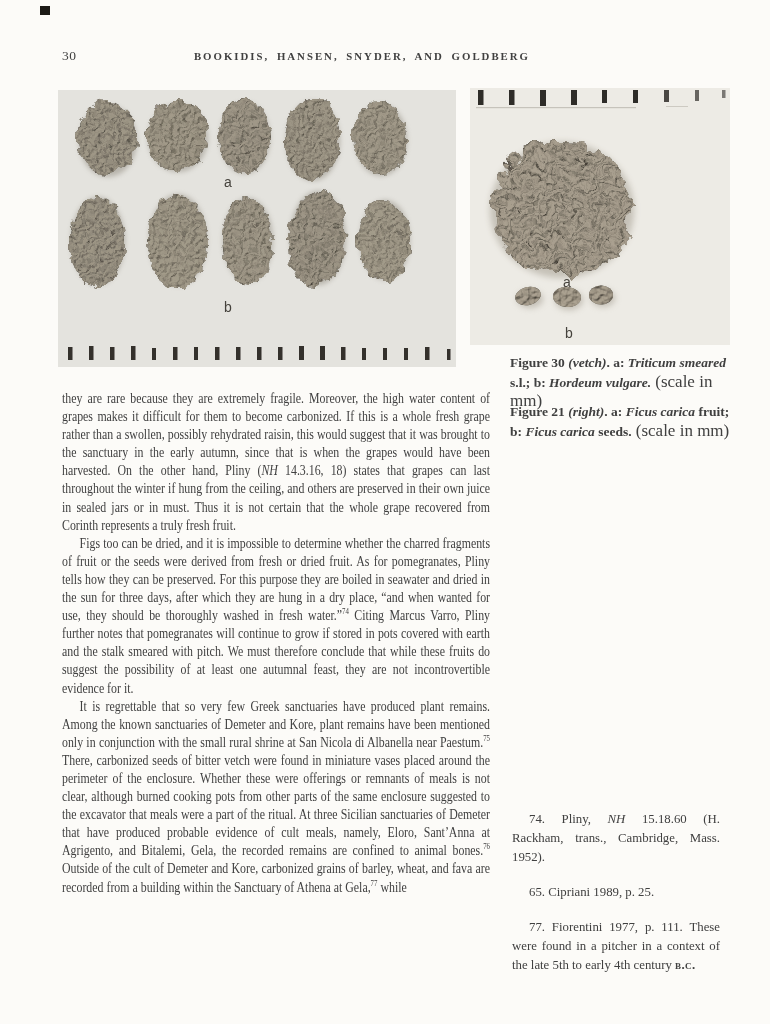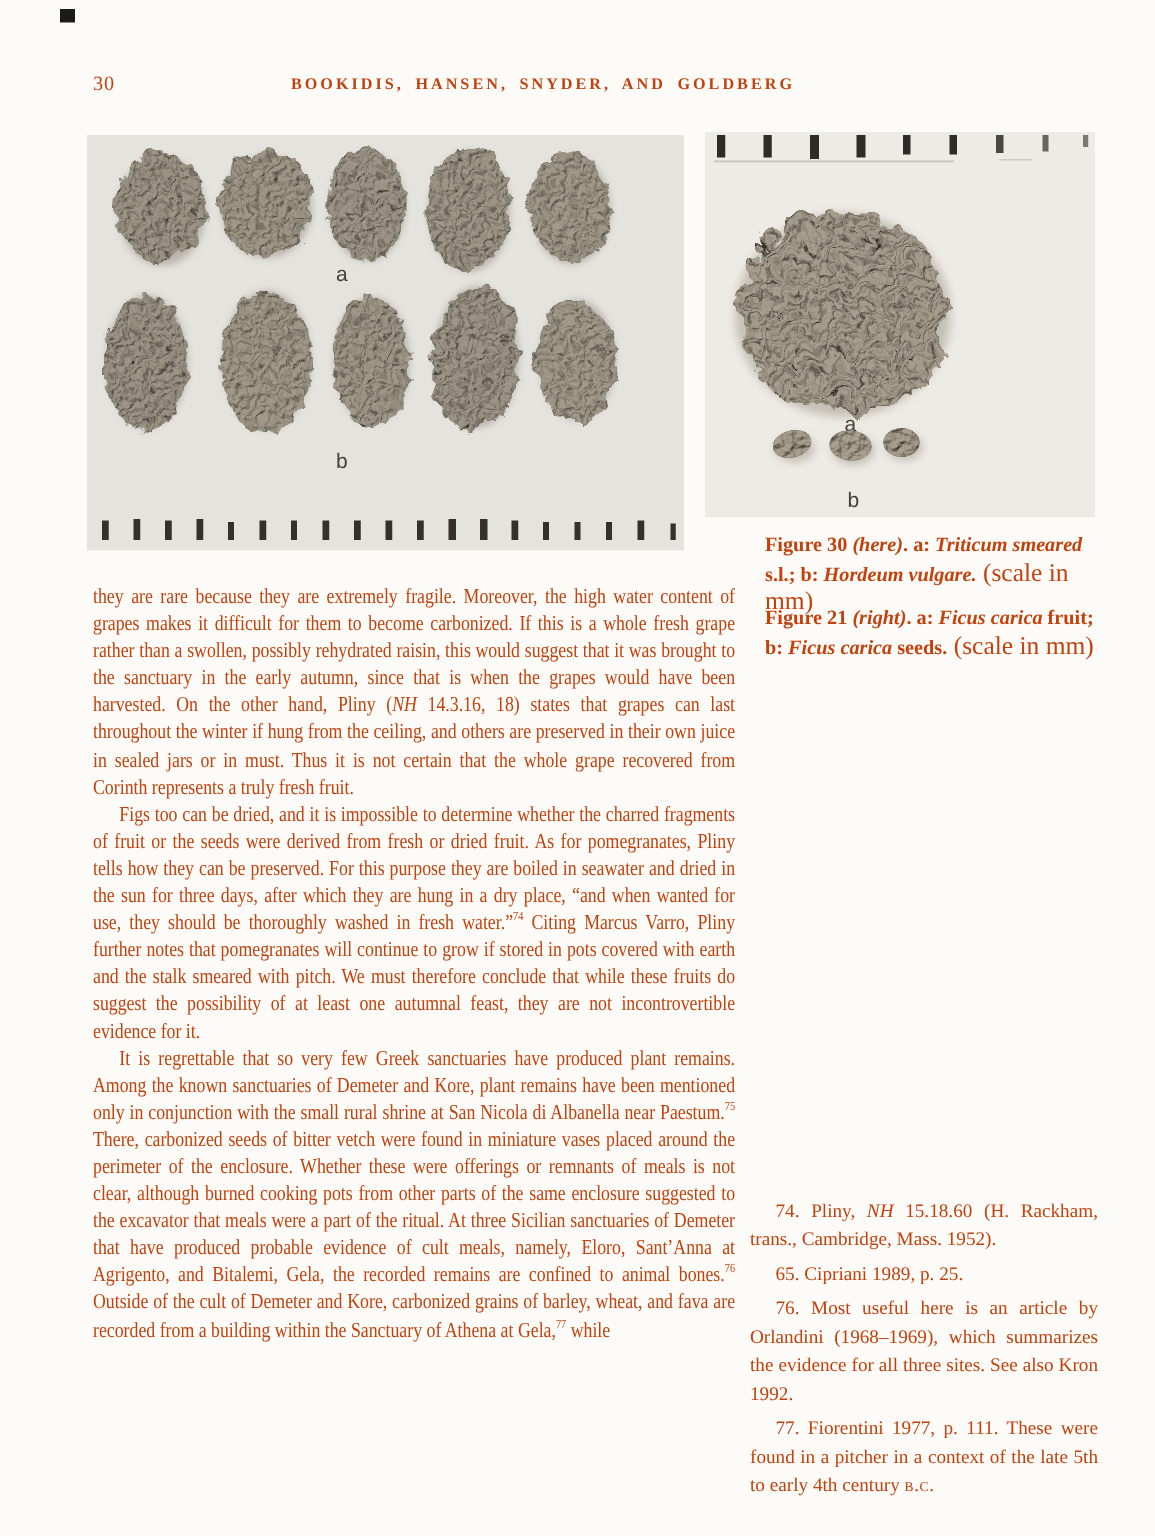--- a/index.html
+++ b/index.html
@@ -1,18 +1,18 @@
 <!DOCTYPE html>
 <html><head>
 <meta charset="utf-8">
 <style>
   html,body{margin:0;padding:0;background:#fcfbf8;}
   #page{
     position:relative;width:770px;height:1024px;overflow:hidden;
-    background:#fcfbf8;color:#c2410c;
+    background:#fcfbf8;color:#404040;
     font-family:"Liberation Serif",serif;
   }
   .pagenum{position:absolute;left:62px;top:48px;font-size:13.5px;letter-spacing:.5px;}
   .runhead{
     position:absolute;left:150px;top:50px;width:380px;text-align:right;
     font-size:10.8px;font-weight:bold;letter-spacing:2px;word-spacing:3px;
   }
   .scan-artifact{position:absolute;left:40px;top:6px;width:10px;height:9px;background:#1c1a16;}
   .photo{position:absolute;}
   #fig20{left:58px;top:90px;width:398px;height:277px;}
@@ -28,25 +28,25 @@
     position:absolute;left:62px;top:389px;width:512px;
     transform:scaleX(0.836);transform-origin:0 0;
     font-size:14.2px;line-height:18.1px;text-align:justify;
   }
   .para{margin:0;}
   .para.indent{text-indent:21px;}
   .footnotes{
     position:absolute;left:496px;top:794px;width:240px;
     font-size:12.8px;line-height:19px;text-align:justify;
   }
-  .fn{margin:4px;text-indent:17px;}
+  .fn{margin:16px;text-indent:17px;}
   .i{font-style:italic;}
   .b{font-weight:bold;}
   .bi{font-weight:bold;font-style:italic;}
-  .sc{font-variant:small-caps;letter-spacing:.4px;}
+  .sc{font-variant:small-caps;letter-spacing:.4px;font-weight:bold;}
   sup{font-size:.58em;line-height:0;vertical-align:super;}
   svg text{font-family:"Liberation Sans",sans-serif;}
 </style>
 </head>
 <body>
 
 <div id="page">
 
   <div class="scan-artifact"></div>
 
@@ -176,29 +176,28 @@
       </g>
       <g filter="url(#tex21)">
         <ellipse cx="58" cy="208" rx="13" ry="9" fill="#2a261f" transform="rotate(-15 58 208)"></ellipse>
         <ellipse cx="97" cy="209" rx="14" ry="10" fill="#342f26" transform="rotate(5 97 209)"></ellipse>
         <ellipse cx="131" cy="207" rx="12" ry="9.5" fill="#27231c"></ellipse>
       </g>
       <text x="95" y="250" font-size="14" fill="#45423c">b</text>
     </svg>
   </div>
 
-  <div class="caption" id="cap20"><span class="b">Figure 30 </span><span class="bi">(here)</span><span class="b">. a: </span><span class="bi">Triticum smeared</span><span class="b"> s.l.; b: </span><span class="bi">Hordeum vulgare.</span><span class="small"> (scale in mm)</span></div>
+  <div class="caption" id="cap20"><span class="b">Figure 30 </span><span class="bi">(vetch)</span><span class="b">. a: </span><span class="bi">Triticum smeared</span><span class="b"> s.l.; b: </span><span class="bi">Hordeum vulgare.</span><span class="small"> (scale in mm)</span></div>
   <div class="caption" id="cap21"><span class="b">Figure 21 </span><span class="bi">(right)</span><span class="b">. a: </span><span class="bi">Ficus carica</span><span class="b"> fruit; b: </span><span class="bi">Ficus carica</span><span class="b"> seeds.</span><span class="small"> (scale in mm)</span></div>
 
   <div class="bodytext">
     <p class="para"><span>they are rare because they are extremely fragile. Moreover, the high water content of grapes makes it difficult for them to become carbonized. If this is a whole fresh grape rather than a swollen, possibly rehydrated raisin, this would suggest that it was brought to the sanctuary in the early autumn, since that is when the grapes would have been harvested. On the other hand, Pliny (</span><span class="i">NH</span><span> 14.3.16, 18) states that grapes can last throughout the winter if hung from the ceiling, and others are preserved in their own juice in sealed jars or in must. Thus it is not certain that the whole grape recovered from Corinth represents a truly fresh fruit.</span></p>
     <p class="para indent"><span>Figs too can be dried, and it is impossible to determine whether the charred fragments of fruit or the seeds were derived from fresh or dried fruit. As for pomegranates, Pliny tells how they can be preserved. For this purpose they are boiled in seawater and dried in the sun for three days, after which they are hung in a dry place, “and when wanted for use, they should be thoroughly washed in fresh water.”</span><sup>74</sup><span> Citing Marcus Varro, Pliny further notes that pomegranates will continue to grow if stored in pots covered with earth and the stalk smeared with pitch. We must therefore conclude that while these fruits do suggest the possibility of at least one autumnal feast, they are not incontrovertible evidence for it.</span></p>
     <p class="para indent"><span>It is regrettable that so very few Greek sanctuaries have produced plant remains. Among the known sanctuaries of Demeter and Kore, plant remains have been mentioned only in conjunction with the small rural shrine at San Nicola di Albanella near Paestum.</span><sup>75</sup><span> There, carbonized seeds of bitter vetch were found in miniature vases placed around the perimeter of the enclosure. Whether these were offerings or remnants of meals is not clear, although burned cooking pots from other parts of the same enclosure suggested to the excavator that meals were a part of the ritual. At three Sicilian sanctuaries of Demeter that have produced probable evidence of cult meals, namely, Eloro, Sant’Anna at Agrigento, and Bitalemi, Gela, the recorded remains are confined to animal bones.</span><sup>76</sup><span> Outside of the cult of Demeter and Kore, carbonized grains of barley, wheat, and fava are recorded from a building within the Sanctuary of Athena at Gela,</span><sup>77</sup><span> while</span></p>
   </div>
 
   <div class="footnotes">
     <p class="fn"><span>74. Pliny, </span><span class="i">NH</span><span> 15.18.60 (H. Rackham, trans., Cambridge, Mass. 1952).</span></p>
     <p class="fn"><span>65. Cipriani 1989, p. 25.</span></p>
-    <p class="fn"><span>76. Most useful here is an article by Orlandini (1968–1969), which summarizes the evidence for all three sites. See also Kron 1992.</span></p>
     <p class="fn"><span>77. Fiorentini 1977, p. 111. These were found in a pitcher in a context of the late 5th to early 4th century </span><span class="sc">b.c.</span></p>
   </div>
 
 </div>
 
 </body></html>

